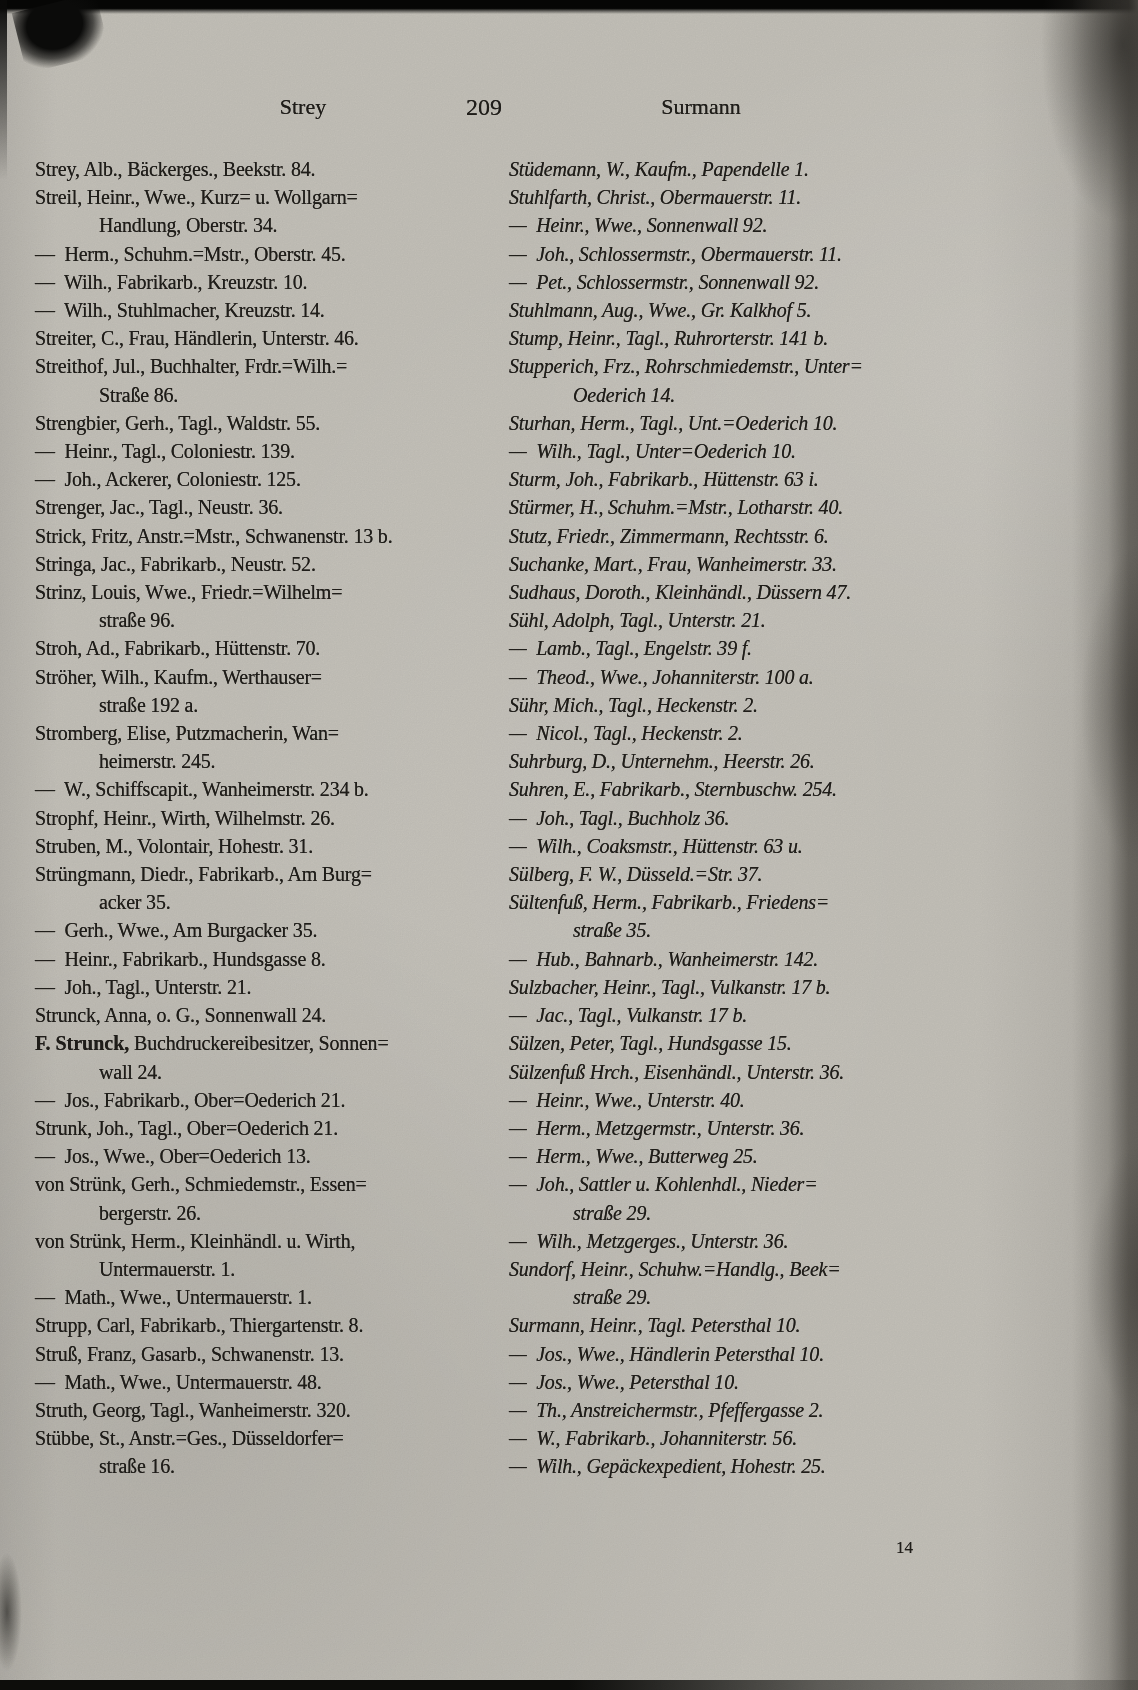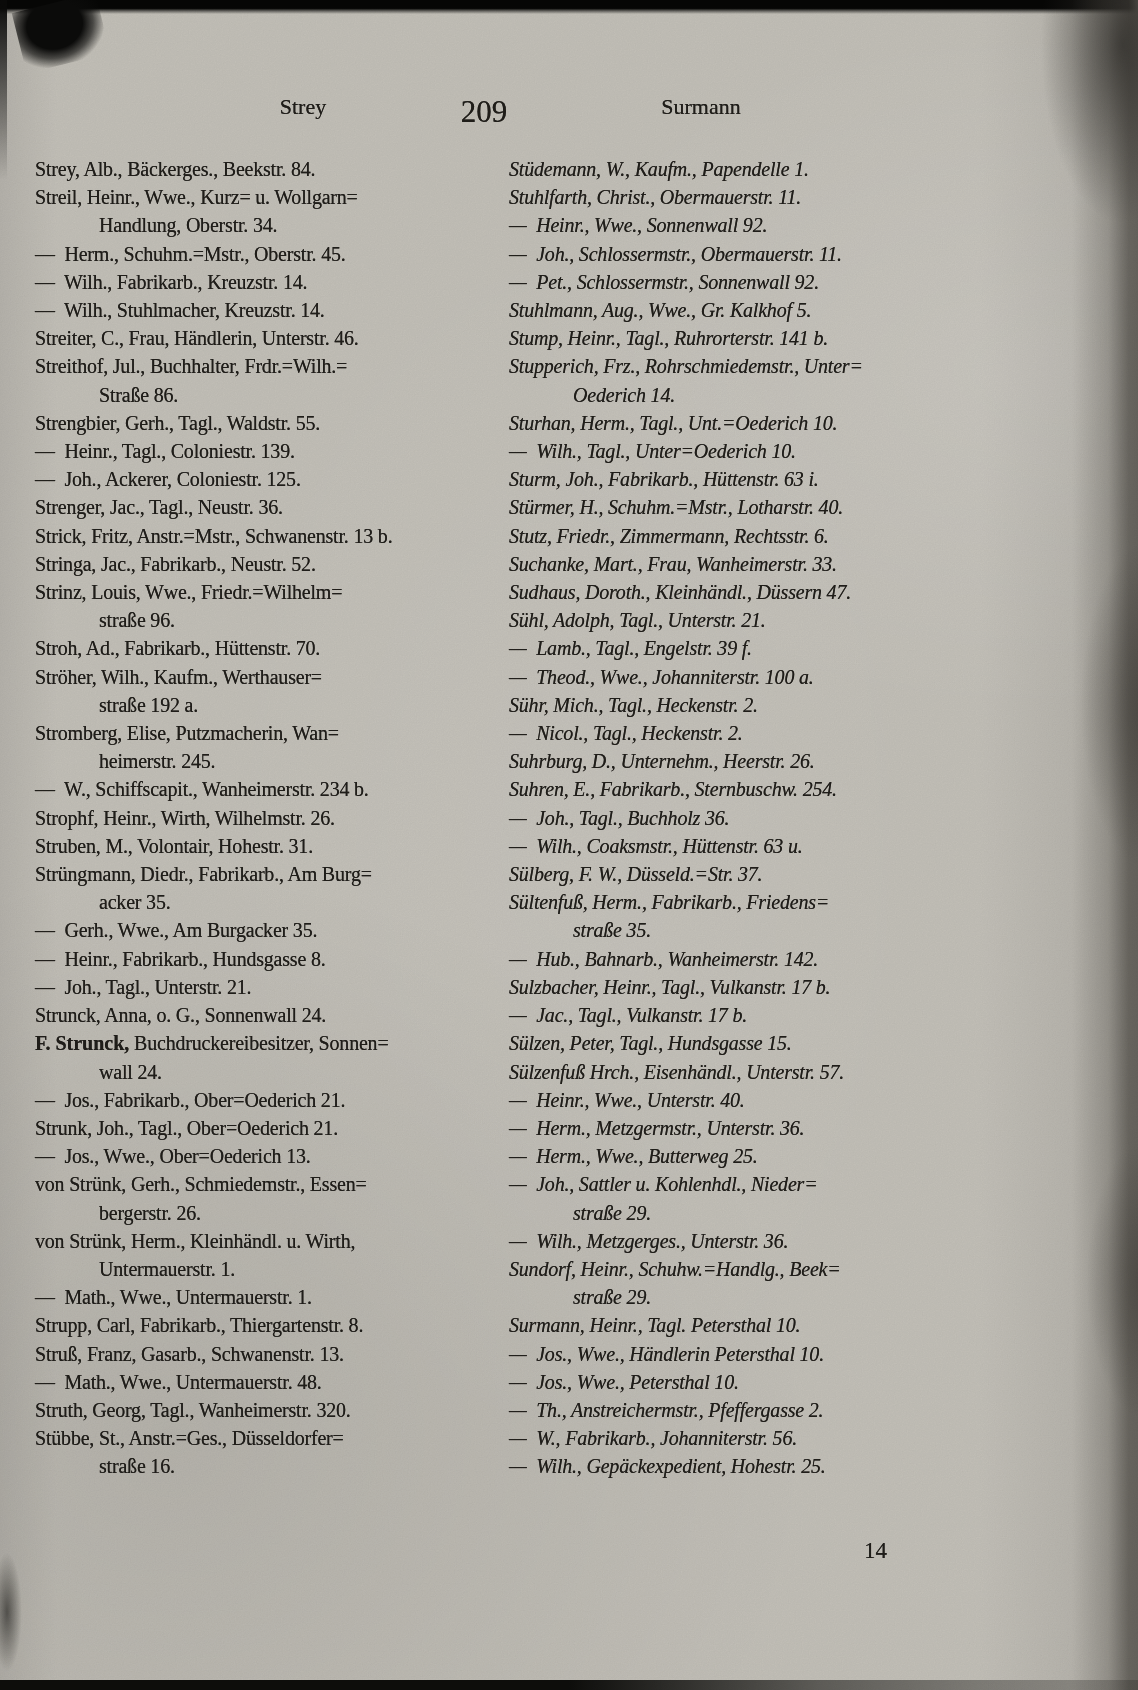--- a/index.html
+++ b/index.html
@@ -40,38 +40,38 @@
   .bottom-edge{bottom:0;left:0;width:100%;height:10px;
     background:linear-gradient(to right,#0d0d0b 0%,#0d0d0b 50%,rgba(13,13,11,0.55) 72%,rgba(13,13,11,0.2) 100%);}
   .bottom-left-smudge{bottom:18px;left:-8px;width:30px;height:120px;
     background:radial-gradient(ellipse, rgba(22,21,18,0.6), rgba(22,21,18,0) 70%);}
 
   
   .header{position:absolute;top:94px;left:0;width:100%;height:30px;font-size:22px;padding-left:12px;}
   .header span{position:absolute;display:inline-block;text-align:center;
     text-shadow:0 0 0.6px rgba(25,23,20,0.85);}
   .h-left{left:228px;width:150px;}
-  .h-num{left:436px;width:96px;font-size:31px;}
+  .h-num{left:436px;width:96px;font-size:24px;}
   .h-right{left:616px;width:170px;}
 
   .text-area{
     position:absolute;top:155px;left:35px;width:916px;
     display:flex;align-items:center;
   }
   .col{font-size:20px;line-height:28.2px;letter-spacing:-0.2px;}
   .col-left{width:456px;}
   .divider{width:2px;background:#34322d;margin:2px 12px 6px 4px;}
   .col-right{width:442px;font-style:italic;}
   .entry{
     margin:0;padding:0 0 0 64px;text-indent:-64px;
     white-space:pre-wrap;
     text-shadow:0 0 0.6px rgba(25,23,20,0.8);
   }
   .entry b{letter-spacing:0;}
-  .sig{position:absolute;top:1538px;left:864px;font-size:23px;
+  .sig{position:absolute;top:1538px;left:896px;font-size:17px;
     text-shadow:0 0 0.6px rgba(25,23,20,0.8);text-align:center;}
   .grain{position:absolute;top:0;left:0;opacity:0.08;mix-blend-mode:multiply;pointer-events:none;}
 </style>
 </head>
 <body>
 
 <div class="page">
 
   <div class="artifact top-edge"></div>
   <div class="artifact top-left-blob"></div>
@@ -88,21 +88,21 @@
     <span class="h-num">209</span>
     <span class="h-right">Surmann</span>
   </div>
 
   <div class="text-area">
     <div class="col col-left" id="col-left">
         <p class="entry">Strey, Alb., Bäckerges., Beekstr. 84.</p>
         <p class="entry">Streil, Heinr., Wwe., Kurz= u. Wollgarn=
 Handlung, Oberstr. 34.</p>
         <p class="entry">—  Herm., Schuhm.=Mstr., Oberstr. 45.</p>
-        <p class="entry">—  Wilh., Fabrikarb., Kreuzstr. 14.</p>
+        <p class="entry">—  Wilh., Fabrikarb., Kreuzstr. 10.</p>
         <p class="entry">—  Wilh., Stuhlmacher, Kreuzstr. 14.</p>
         <p class="entry">Streiter, C., Frau, Händlerin, Unterstr. 46.</p>
         <p class="entry">Streithof, Jul., Buchhalter, Frdr.=Wilh.=
 Straße 86.</p>
         <p class="entry">Strengbier, Gerh., Tagl., Waldstr. 55.</p>
         <p class="entry">—  Heinr., Tagl., Coloniestr. 139.</p>
         <p class="entry">—  Joh., Ackerer, Coloniestr. 125.</p>
         <p class="entry">Strenger, Jac., Tagl., Neustr. 36.</p>
         <p class="entry">Strick, Fritz, Anstr.=Mstr., Schwanenstr. 13 b.</p>
         <p class="entry">Stringa, Jac., Fabrikarb., Neustr. 52.</p>
@@ -166,21 +166,21 @@
         <p class="entry">Suhren, E., Fabrikarb., Sternbuschw. 254.</p>
         <p class="entry">—  Joh., Tagl., Buchholz 36.</p>
         <p class="entry">—  Wilh., Coaksmstr., Hüttenstr. 63 u.</p>
         <p class="entry">Sülberg, F. W., Düsseld.=Str. 37.</p>
         <p class="entry">Sültenfuß, Herm., Fabrikarb., Friedens=
 straße 35.</p>
         <p class="entry">—  Hub., Bahnarb., Wanheimerstr. 142.</p>
         <p class="entry">Sulzbacher, Heinr., Tagl., Vulkanstr. 17 b.</p>
         <p class="entry">—  Jac., Tagl., Vulkanstr. 17 b.</p>
         <p class="entry">Sülzen, Peter, Tagl., Hundsgasse 15.</p>
-        <p class="entry">Sülzenfuß Hrch., Eisenhändl., Unterstr. 57.</p>
+        <p class="entry">Sülzenfuß Hrch., Eisenhändl., Unterstr. 36.</p>
         <p class="entry">—  Heinr., Wwe., Unterstr. 40.</p>
         <p class="entry">—  Herm., Metzgermstr., Unterstr. 36.</p>
         <p class="entry">—  Herm., Wwe., Butterweg 25.</p>
         <p class="entry">—  Joh., Sattler u. Kohlenhdl., Nieder=
 straße 29.</p>
         <p class="entry">—  Wilh., Metzgerges., Unterstr. 36.</p>
         <p class="entry">Sundorf, Heinr., Schuhw.=Handlg., Beek=
 straße 29.</p>
         <p class="entry">Surmann, Heinr., Tagl. Petersthal 10.</p>
         <p class="entry">—  Jos., Wwe., Händlerin Petersthal 10.</p>

